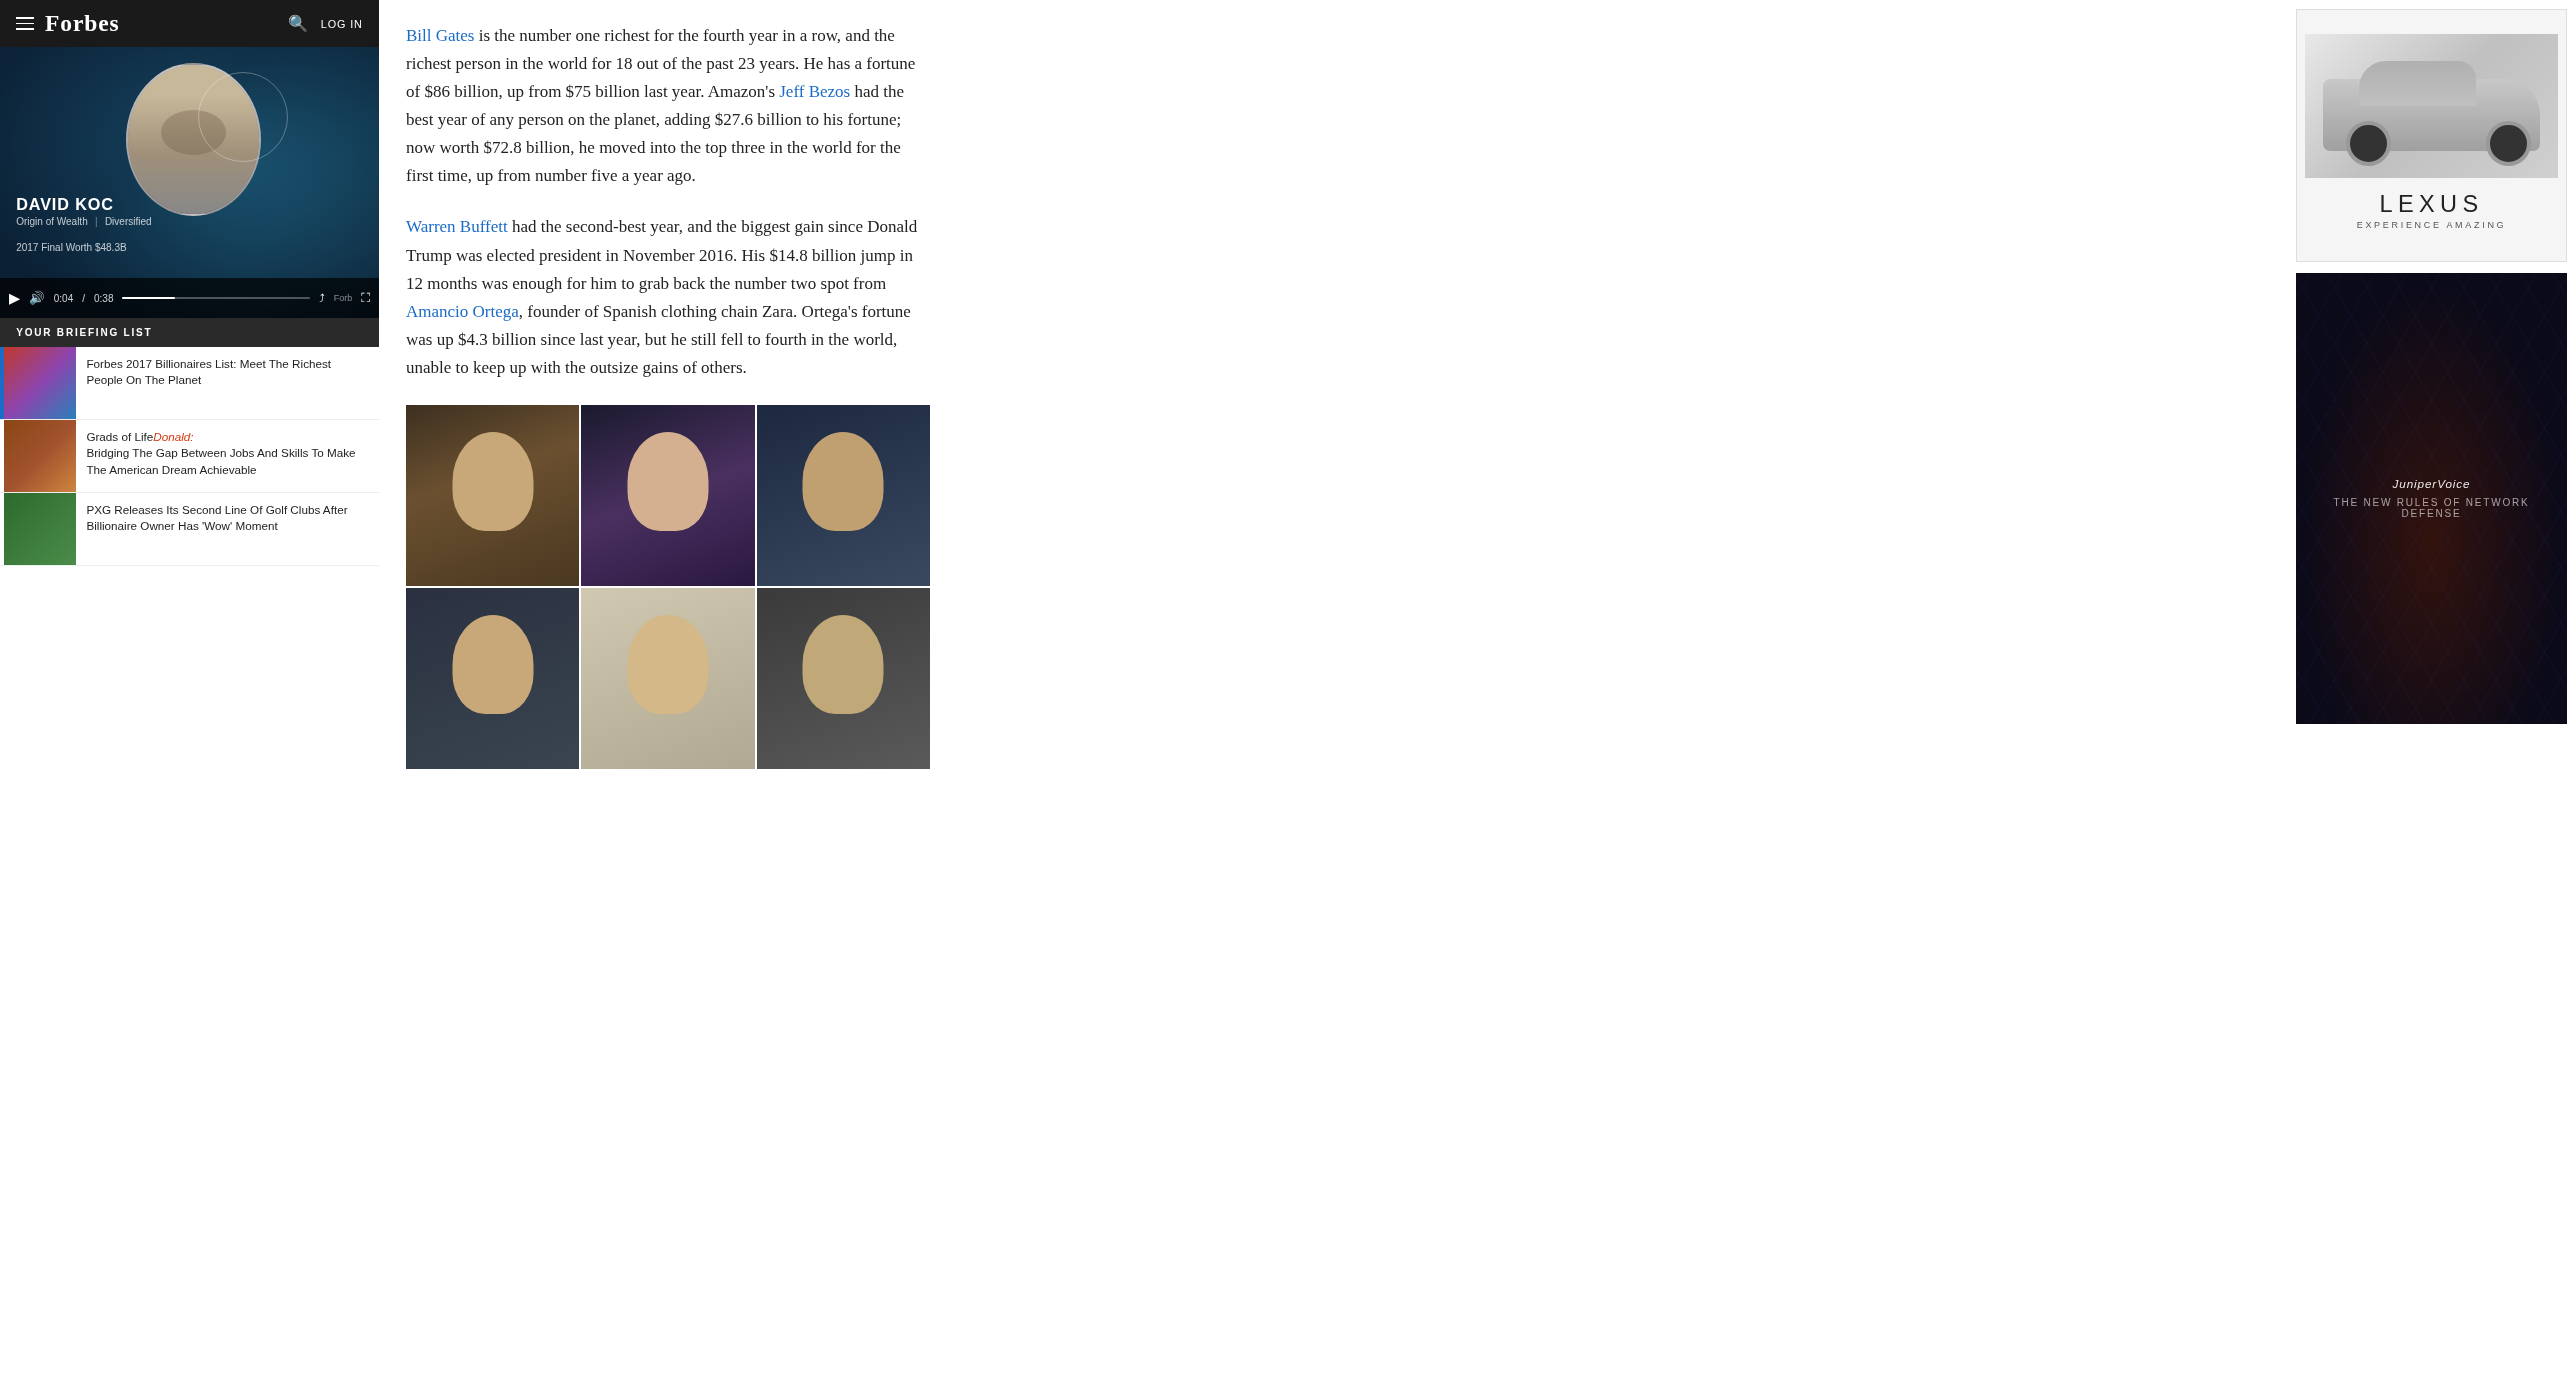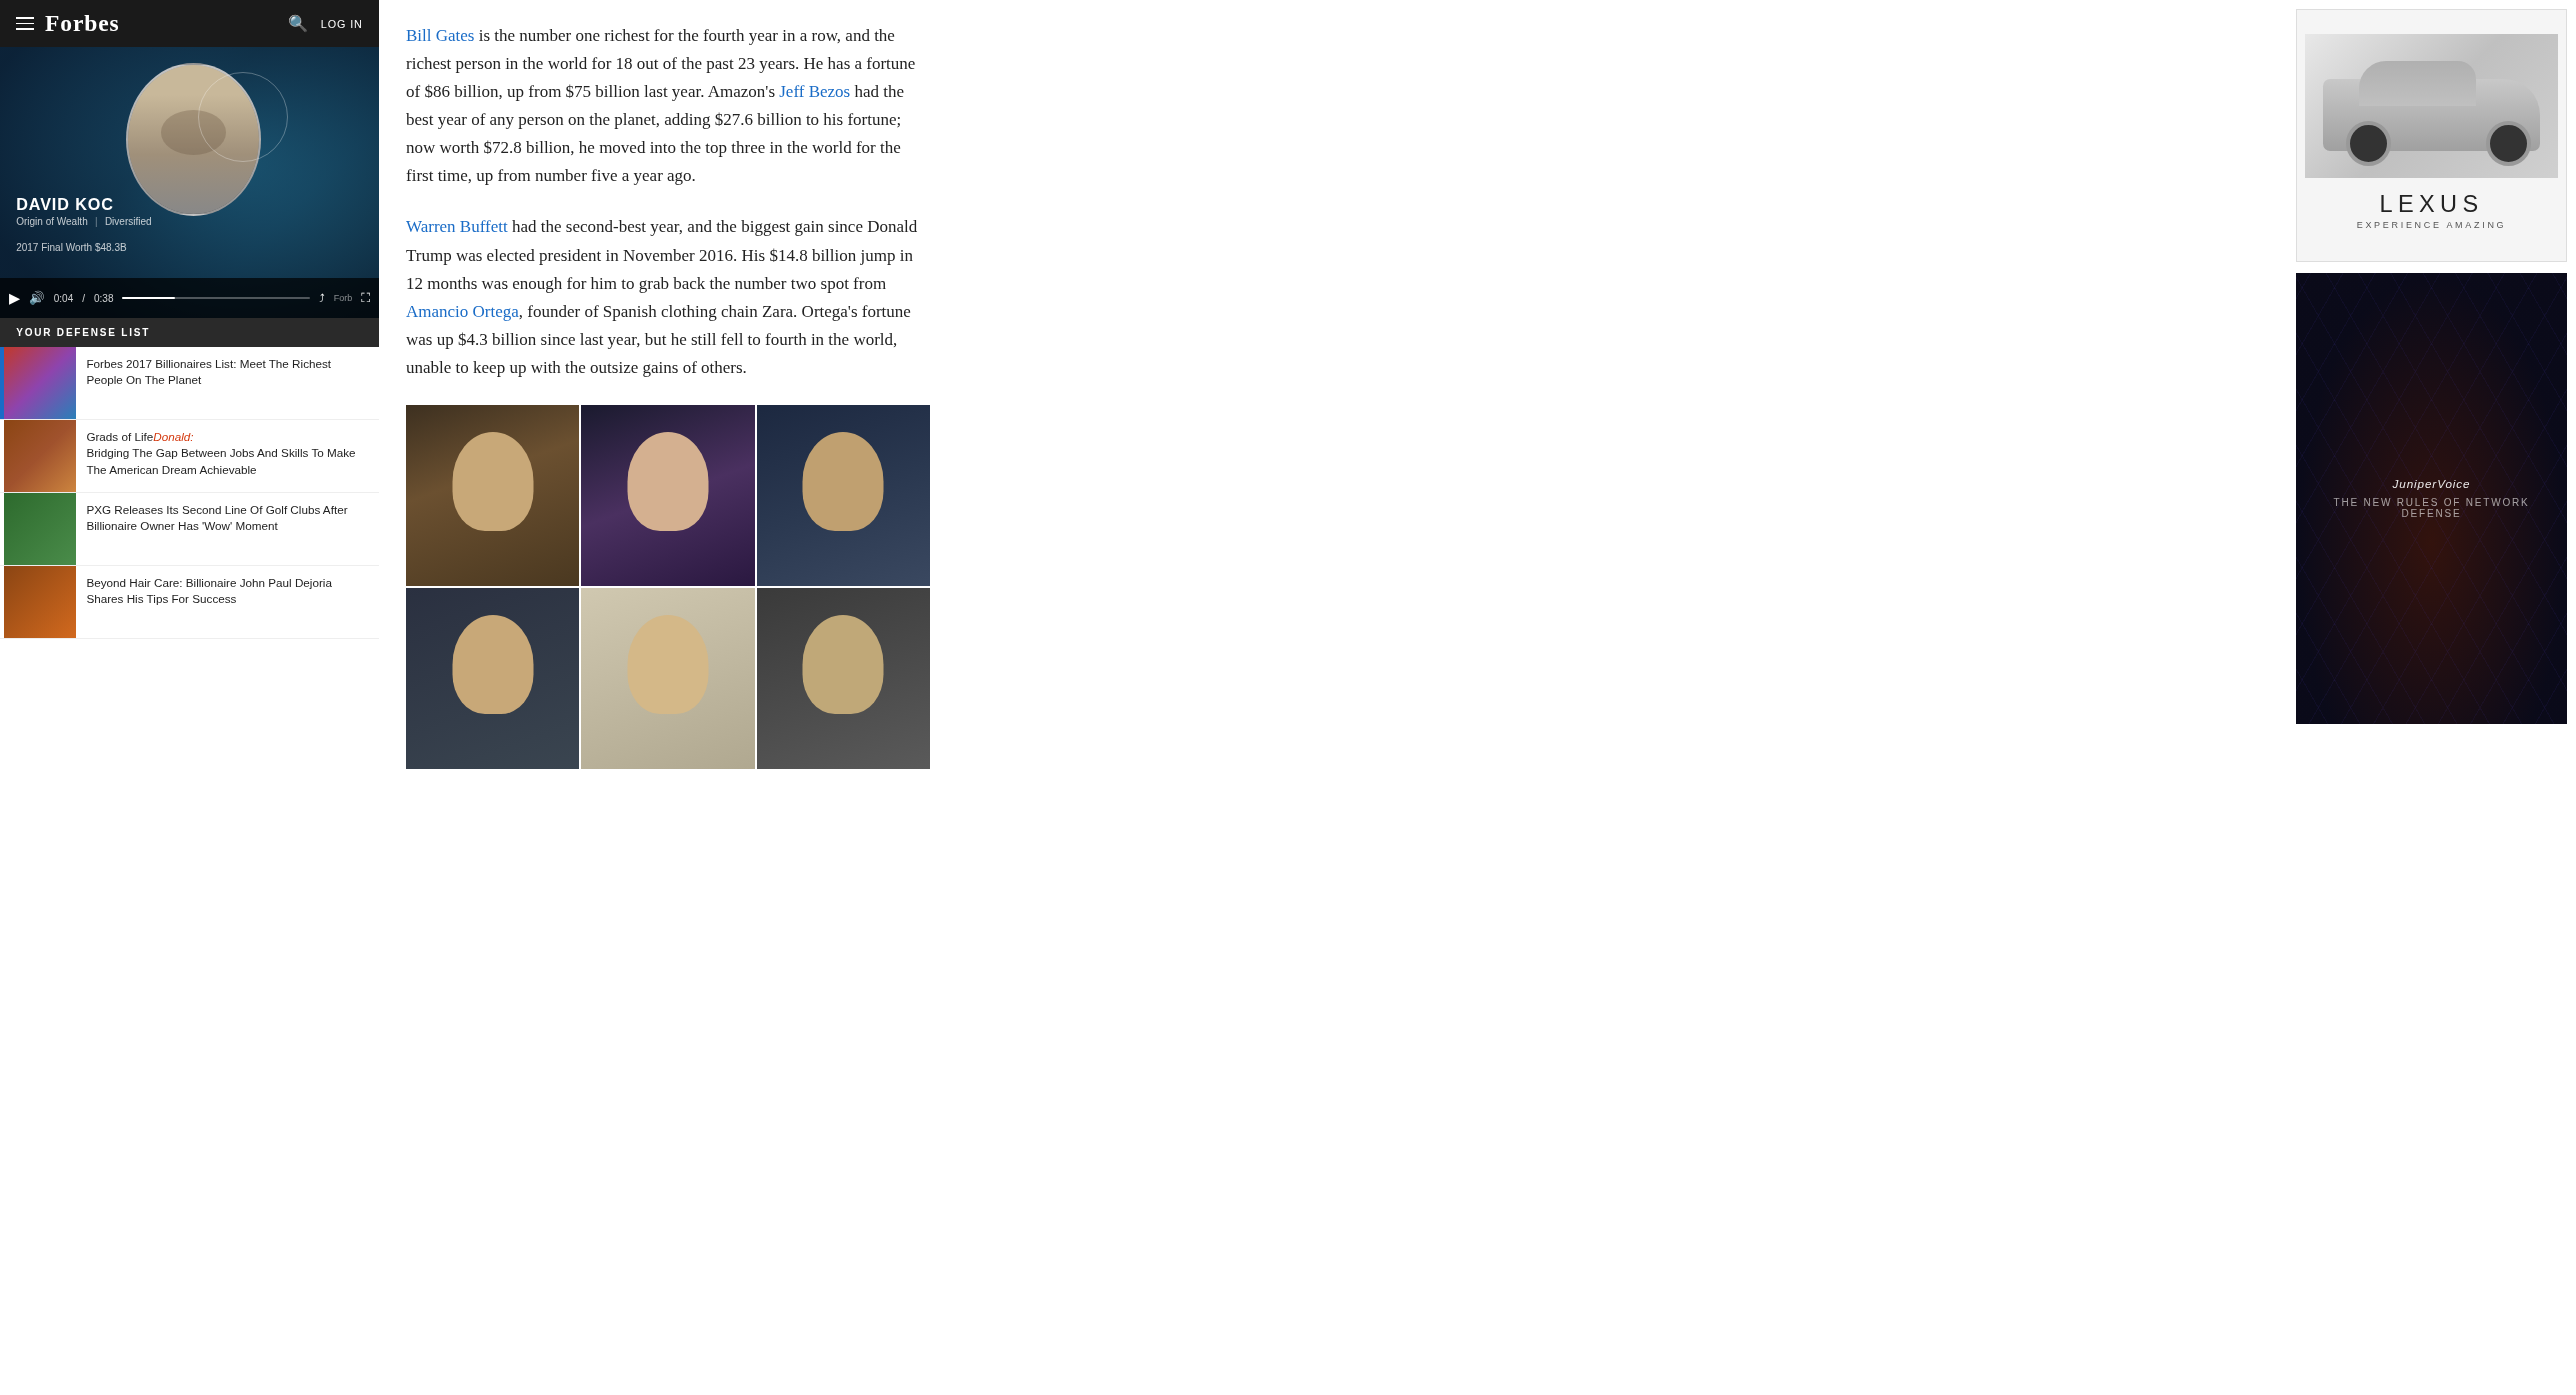--- a/index.html
+++ b/index.html
@@ -444,21 +444,21 @@
         <span class="ctrl-time">0:38</span>
         <div class="ctrl-progress-bar">
           <div class="ctrl-progress-fill"></div>
         </div>
         <div class="ctrl-btn ctrl-share">⤴</div>
         <span class="ctrl-brand">Forb</span>
         <div class="ctrl-btn ctrl-expand">⛶</div>
       </div>
     </div>
 
-    <div class="reading-list-header">YOUR DEFENSE LIST</div>
+    <div class="reading-list-header">YOUR BRIEFING LIST</div>
 
     <div class="reading-list-item">
       <div class="blue-bar"></div>
       <div class="reading-list-thumb rl-thumb-1"></div>
       <div class="reading-list-text">
         <span>Forbes 2017 Billionaires List: Meet The Richest People On The Planet</span>
       </div>
     </div>
 
     <div class="reading-list-item">
@@ -471,27 +471,20 @@
     </div>
 
     <div class="reading-list-item">
       <div style="width:3.6px;background:transparent;flex-shrink:0;"></div>
       <div class="reading-list-thumb rl-thumb-3"></div>
       <div class="reading-list-text">
         <span>PXG Releases Its Second Line Of Golf Clubs After Billionaire Owner Has 'Wow' Moment</span>
       </div>
     </div>
 
-    <div class="reading-list-item">
-      <div style="width:3.6px;background:transparent;flex-shrink:0;"></div>
-      <div class="reading-list-thumb rl-thumb-4"></div>
-      <div class="reading-list-text">
-        <span>Beyond Hair Care: Billionaire John Paul Dejoria Shares His Tips For Success</span>
-      </div>
-    </div>
 
   </div>
 
   <div class="page-center">
     <div class="article-body">
 
       <p>
         <a class="article-link">Bill Gates</a><span> is the number one richest for the fourth year in a row, and the richest person in the world for 18 out of the past 23 years. He has a fortune of $86 billion, up from $75 billion last year. Amazon's </span><a class="article-link">Jeff Bezos</a><span> had the best year of any person on the planet, adding $27.6 billion to his fortune; now worth $72.8 billion, he moved into the top three in the world for the first time, up from number five a year ago.</span>
       </p>
 

